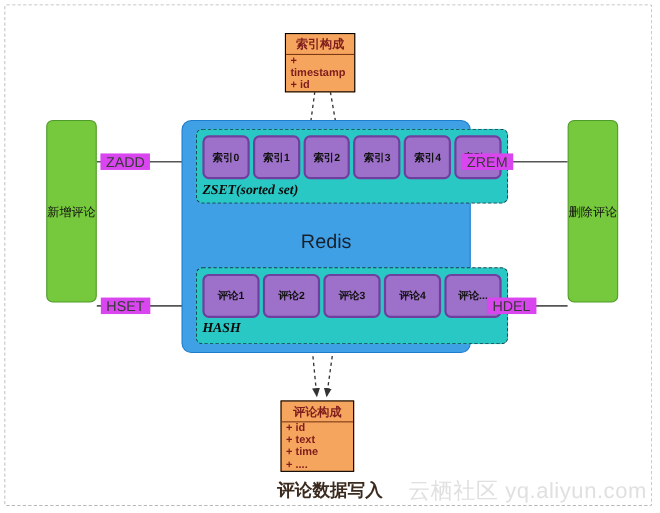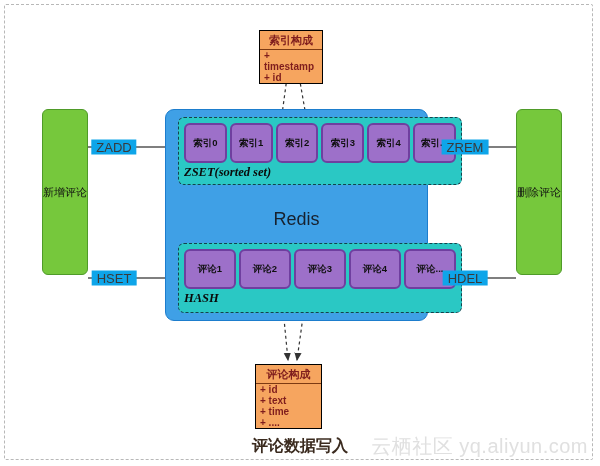--- a/index.html
+++ b/index.html
@@ -115,21 +115,21 @@
     font-weight: bold;
     font-size: 12.5px;
     color: #0a0a0a;
     font-style: italic;
   }
 
   
   .arrow-label {
     position: absolute;
     transform: translate(-50%, -50%);
-    background: #0ea5e9;
+    background: #d946ef;
     padding: 0 5px;
     font-size: 13px;
     color: #3a3a3a;
     white-space: nowrap;
   }
 
   .caption {
     position: absolute;
     left: 300px; top: 436px;
     transform: translateX(-50%);
@@ -215,21 +215,21 @@
         <div class="cell">评论4</div>
         <div class="cell">评论...</div>
       </div>
       <div class="store-label">HASH</div>
     </div>
 
   </div>
 
   <span class="arrow-label" style="left:114px; top:147px;">ZADD</span>
   <span class="arrow-label" style="left:114px; top:278px;">HSET</span>
-  <span class="arrow-label" style="left:465px; top:147px;">ZREM</span>
+  <span class="arrow-label" style="left:443px; top:147px;">ZREM</span>
   <span class="arrow-label" style="left:465px; top:278px;">HDEL</span>
 
   <div class="struct-box comment-box">
     <div class="struct-title">评论构成</div>
     <div class="struct-field">+ id</div>
     <div class="struct-field">+ text</div>
     <div class="struct-field">+ time</div>
     <div class="struct-field">+ ....</div>
   </div>
 

